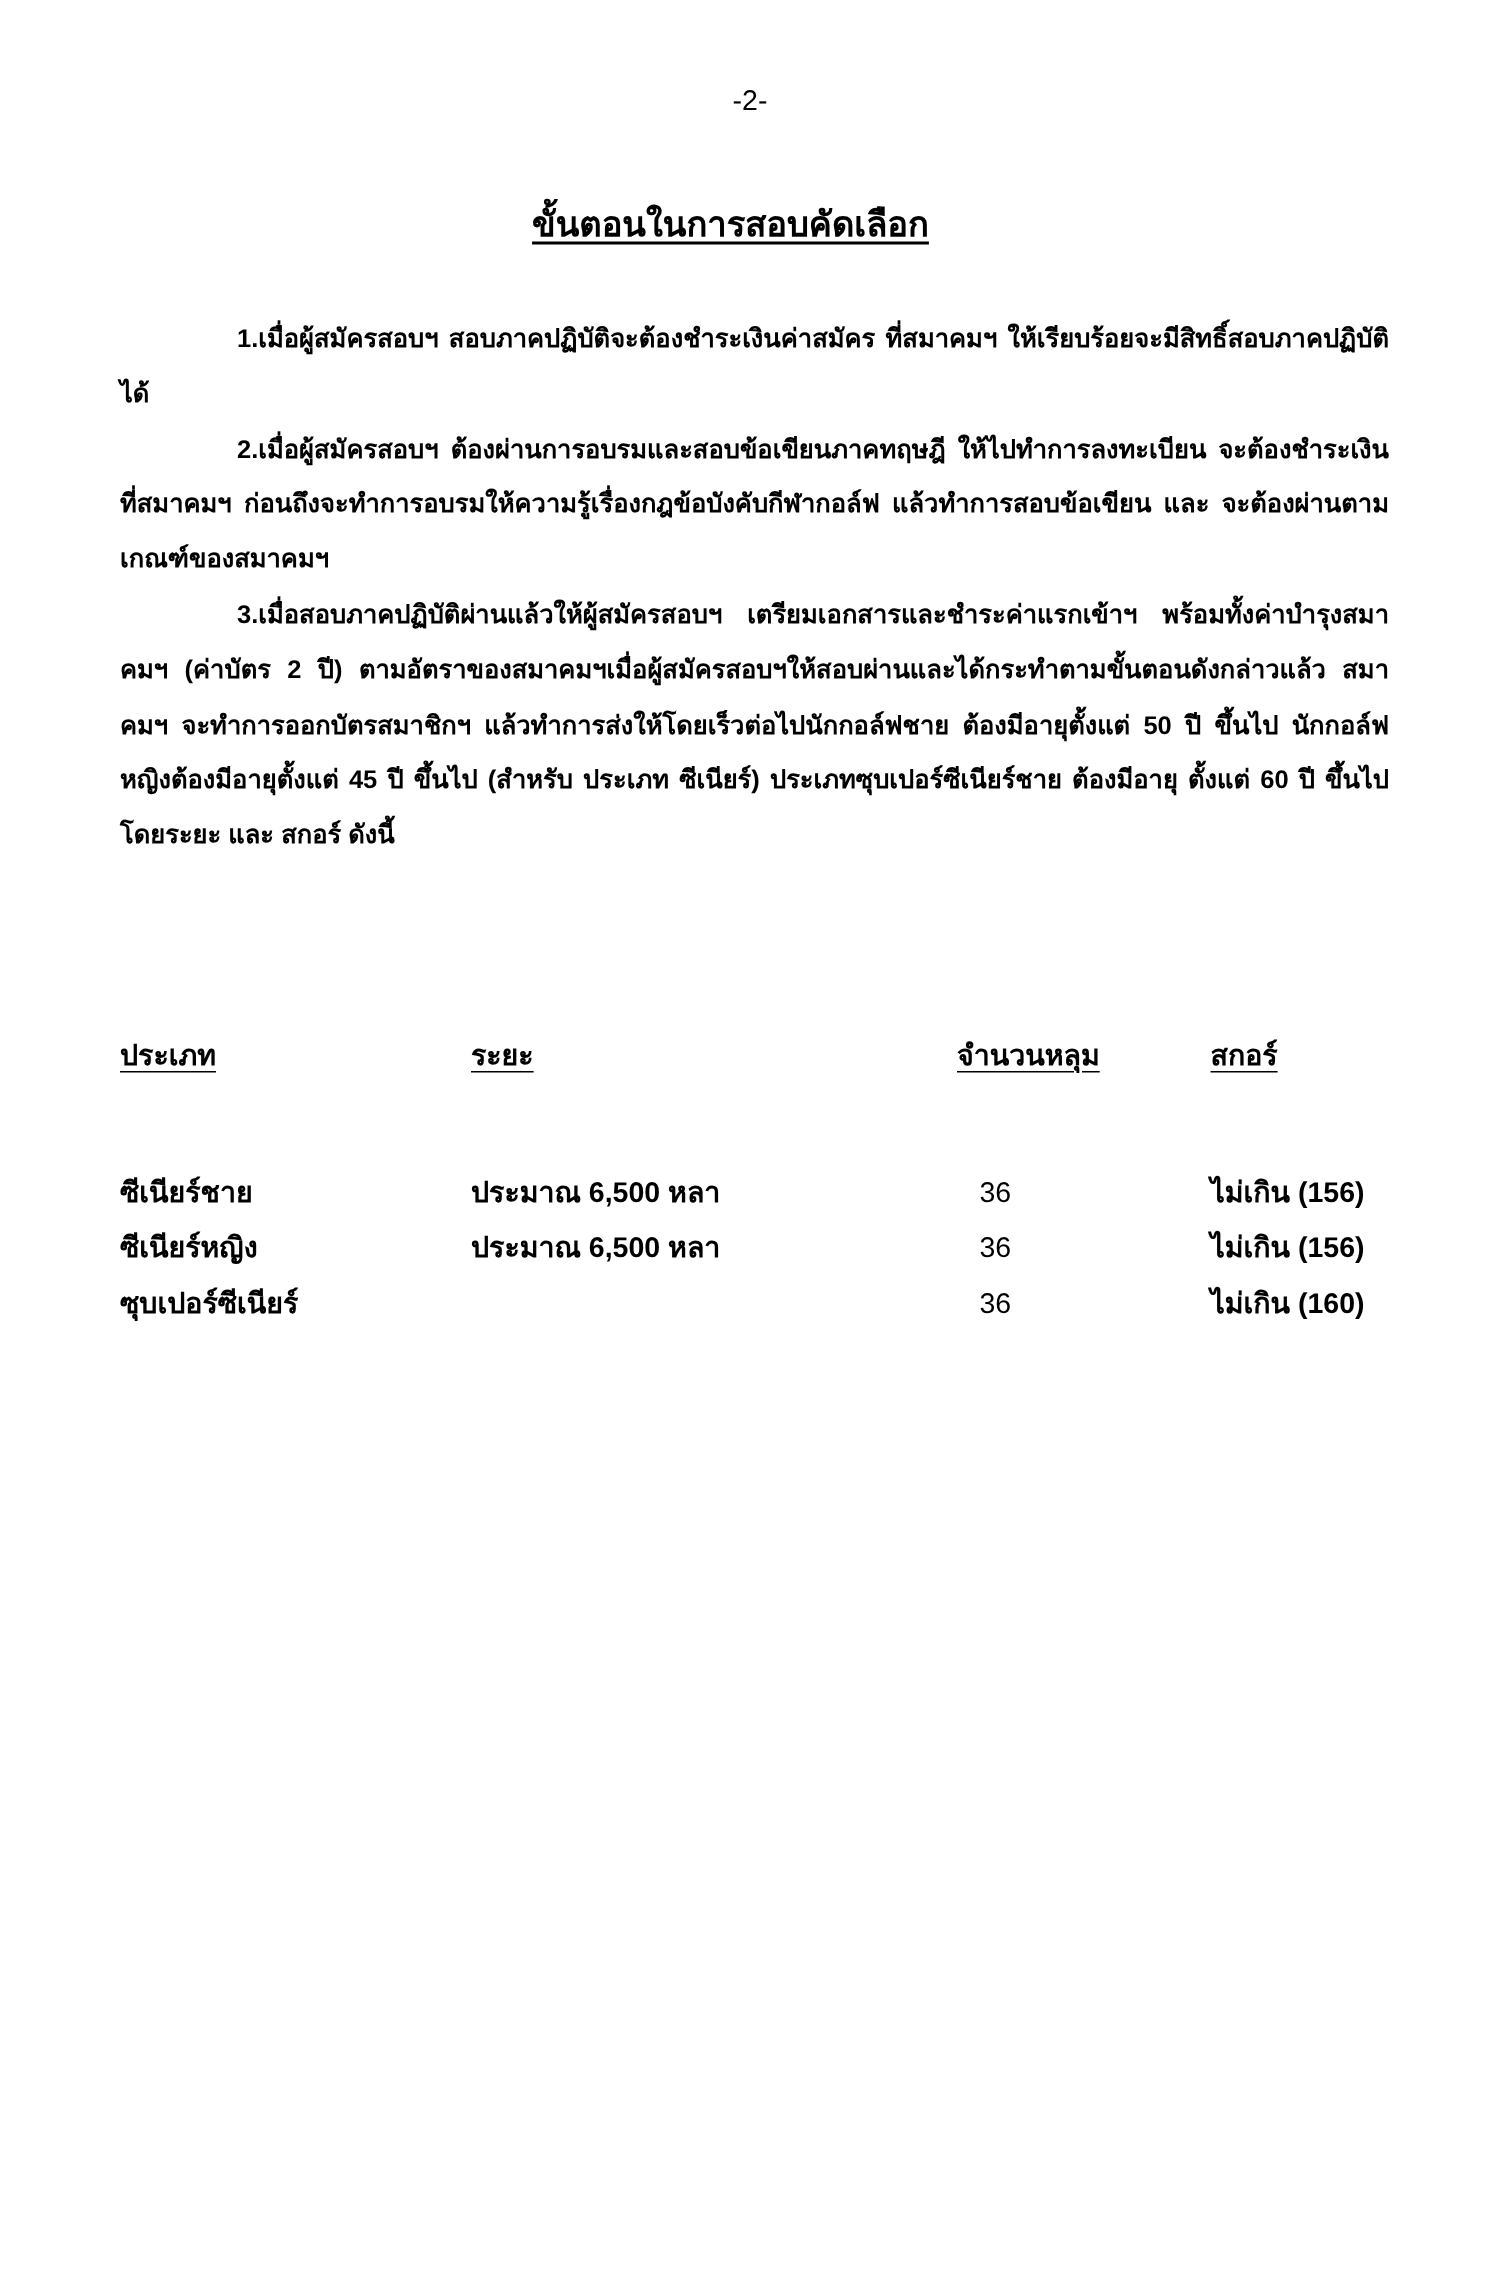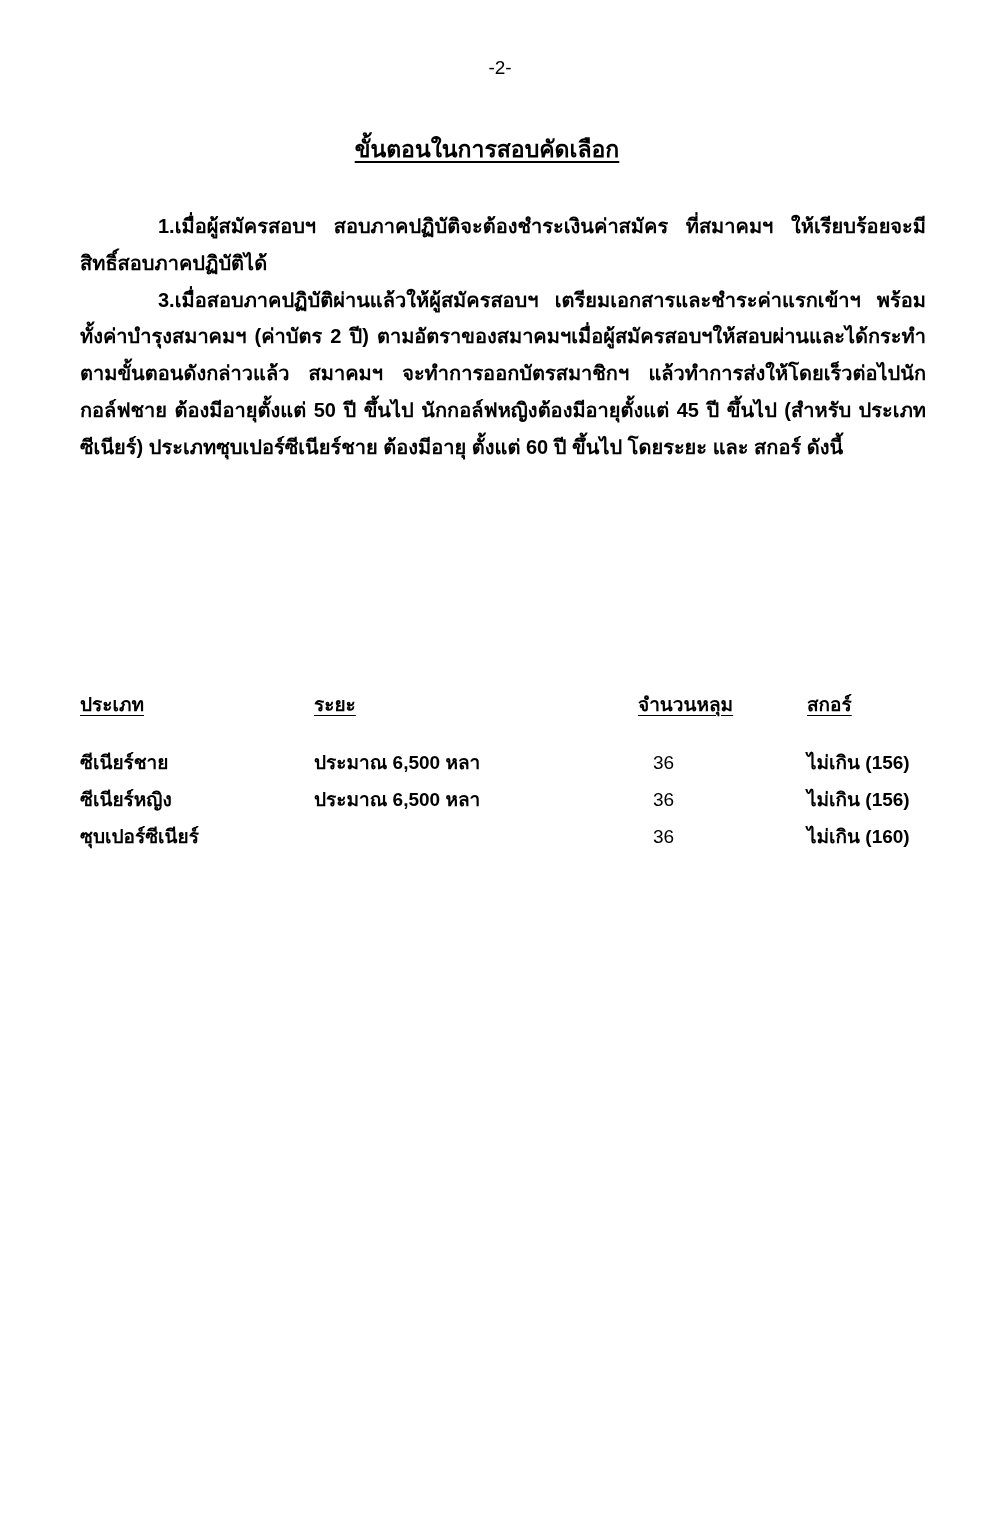--- a/index.html
+++ b/index.html
@@ -34,21 +34,21 @@
       line-height: 34px;
       font-weight: bold;
       text-decoration: underline;
       text-underline-offset: 4px;
     }
     .body {
       position: absolute;
       top: 208px;
       left: 80px;
       width: 846px;
-      font-size: 20px;
+      font-size: 17px;
       line-height: 36.8px;
       font-weight: bold;
       text-align: justify;
     }
     .body p {
       margin: 0;
       text-indent: 78px;
     }
     .tbl {
       position: absolute;
@@ -57,21 +57,21 @@
       width: 860px;
       font-size: 19px;
     }
     .tbl-row {
       position: relative;
       height: 37px;
       line-height: 37px;
     }
     .tbl-head {
       height: 37px;
-      margin-bottom: 21px;
+      margin-bottom: 54px;
     }
     .cell {
       position: absolute;
       top: 0;
       white-space: nowrap;
     }
     .c0 { left: 0; }
     .c1 { left: 234px; }
     .c2 { left: 558px; }
     .c3 { left: 727px; }
@@ -86,20 +86,21 @@
   </style>
 </head>
 <body>
 
 <div class="page-number">-2-</div>
 
 <div class="doc-title">ขั้นตอนในการสอบคัดเลือก</div>
 
 <div class="body">
   <p>1.เมื่อผู้สมัครสอบฯ สอบภาคปฏิบัติจะต้องชำระเงินค่าสมัคร ที่สมาคมฯ ให้เรียบร้อยจะมีสิทธิ์สอบภาคปฏิบัติได้</p>
+  <p>2.เมื่อผู้สมัครสอบฯ ต้องผ่านการอบรมและสอบข้อเขียนภาคทฤษฎี ให้ไปทำการลงทะเบียน จะต้องชำระเงินที่สมาคมฯ ก่อนถึงจะทำการอบรมให้ความรู้เรื่องกฎข้อบังคับกีฬากอล์ฟ  แล้วทำการสอบข้อเขียน และ จะต้องผ่านตามเกณฑ์ของสมาคมฯ</p>
   <p>3.เมื่อสอบภาคปฏิบัติผ่านแล้วให้ผู้สมัครสอบฯ เตรียมเอกสารและชำระค่าแรกเข้าฯ พร้อมทั้งค่าบำรุงสมาคมฯ (ค่าบัตร  2 ปี) ตามอัตราของสมาคมฯเมื่อผู้สมัครสอบฯให้สอบผ่านและได้กระทำตามขั้นตอนดังกล่าวแล้ว สมาคมฯ จะทำการออกบัตรสมาชิกฯ แล้วทำการส่งให้โดยเร็วต่อไปนักกอล์ฟชาย  ต้องมีอายุตั้งแต่  50  ปี ขึ้นไป  นักกอล์ฟหญิงต้องมีอายุตั้งแต่  45  ปี ขึ้นไป (สำหรับ ประเภท ซีเนียร์) ประเภทซุบเปอร์ซีเนียร์ชาย ต้องมีอายุ ตั้งแต่  60    ปี  ขึ้นไป โดยระยะ และ สกอร์ ดังนี้</p>
 </div>
 
 <div class="tbl">
   <div class="tbl-row tbl-head">
     <span class="cell c0">ประเภท</span>
     <span class="cell c1">ระยะ</span>
     <span class="cell c2">จำนวนหลุม</span>
     <span class="cell c3">สกอร์</span>
   </div>

